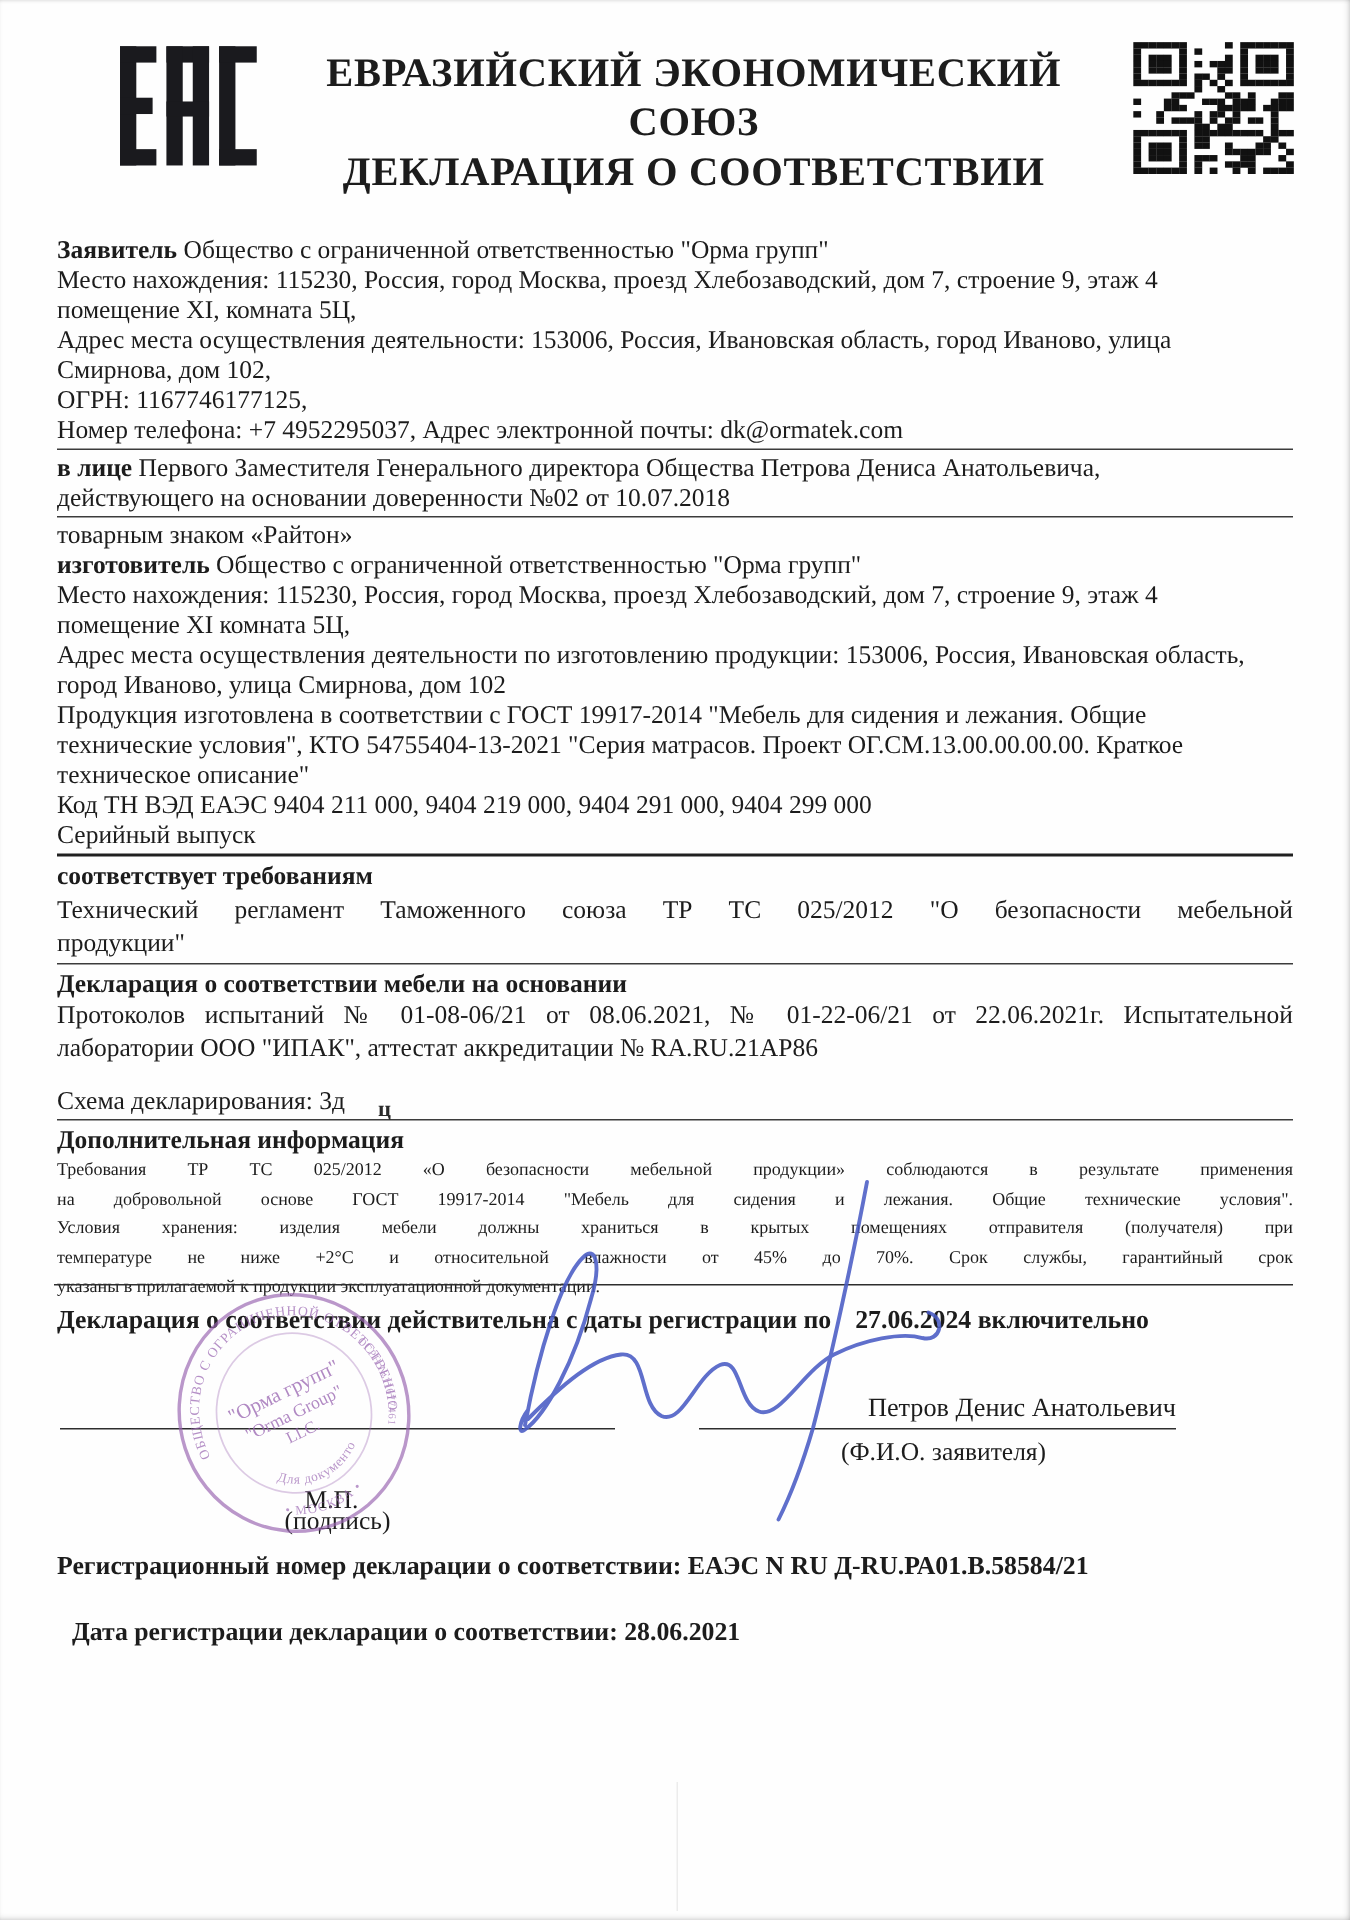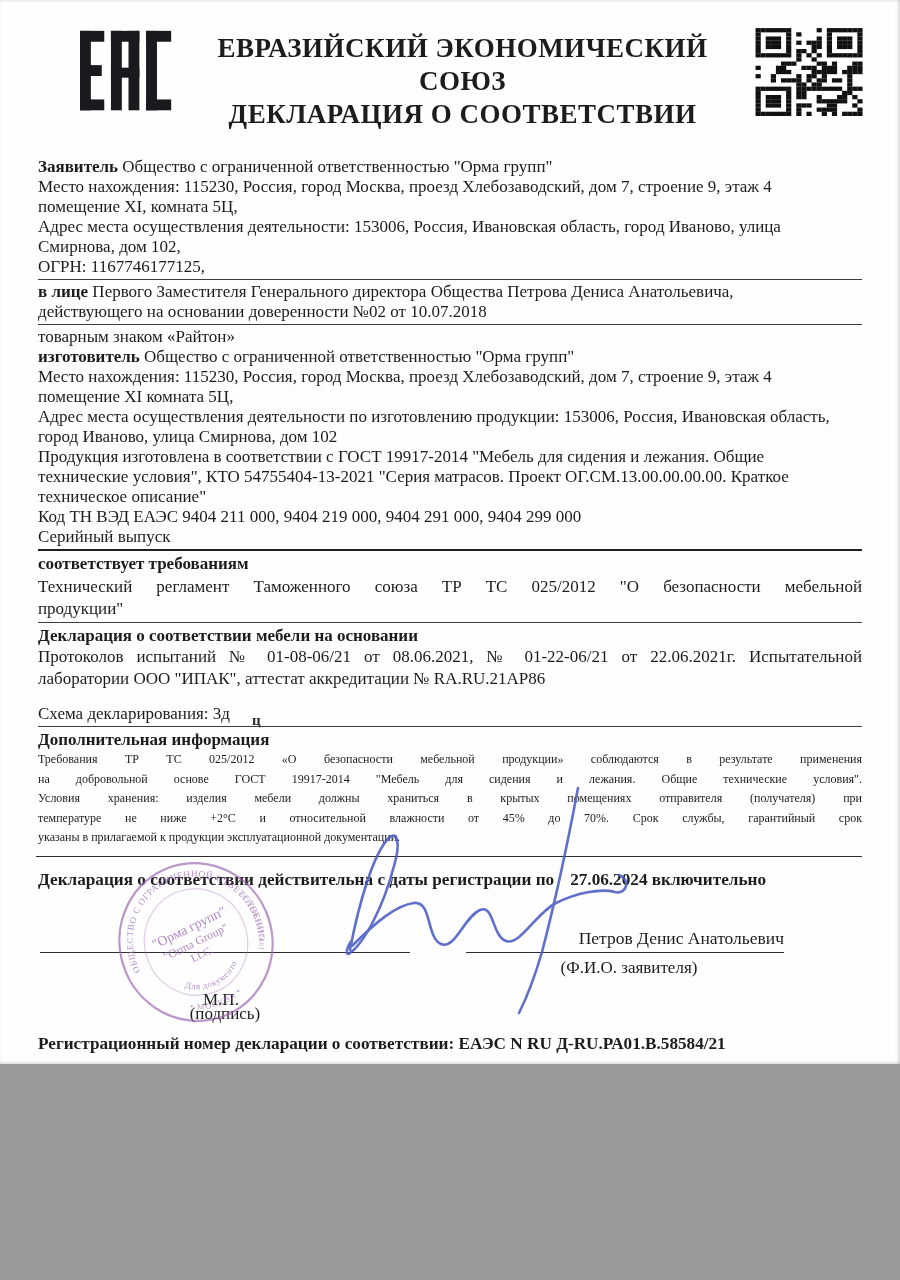--- a/index.html
+++ b/index.html
@@ -1,17 +1,17 @@
 <!DOCTYPE html>
 <html><head>
 <meta charset="utf-8">
 <style>
   html,body{margin:0;padding:0;background:#9a9a9a;}
   .page{
-    position:relative;width:900px;height:1064px;margin:0 auto;
+    position:relative;width:900px;height:1280px;margin:0 auto;
     background:#fefefe;overflow:hidden;
     font-family:"Liberation Serif",serif;color:#1c1c1c;
     box-shadow:inset -3px 0 5px -3px rgba(0,0,0,.25), inset 0 -3px 5px -3px rgba(0,0,0,.22), inset 0 2px 3px -2px rgba(0,0,0,.15);
   }
   
   .header{display:flex;align-items:flex-start;padding:26px 35px 0 80px;}
   .eac-logo{width:92px;height:90px;flex:0 0 auto;}
   .titles{flex:1;text-align:center;font-weight:bold;font-size:27px;line-height:33px;padding-top:6px;letter-spacing:.5px;}
   .qr{width:112px;height:92px;flex:0 0 auto;}
   
@@ -296,20 +296,21 @@
   </div>
 
   <div class="content">
 
     <div class="line"><b>Заявитель</b><span> Общество с ограниченной ответственностью "Орма групп"</span></div>
     <div class="line">Место нахождения: 115230, Россия, город Москва, проезд Хлебозаводский, дом 7, строение 9, этаж 4</div>
     <div class="line">помещение XI, комната 5Ц,</div>
     <div class="line">Адрес места осуществления деятельности: 153006, Россия, Ивановская область, город Иваново, улица</div>
     <div class="line">Смирнова, дом 102,</div>
     <div class="line">ОГРН: 1167746177125,</div>
+    <div class="line">Номер телефона: +7 4952295037, Адрес электронной почты: dk@ormatek.com</div>
     <div class="rule"></div>
 
     <div class="line"><b>в лице</b><span> Первого Заместителя Генерального директора Общества Петрова Дениса Анатольевича,</span></div>
     <div class="line">действующего на основании доверенности №02 от 10.07.2018</div>
     <div class="rule"></div>
 
     <div class="line">товарным знаком «Райтон»</div>
     <div class="line"><b>изготовитель</b><span> Общество с ограниченной ответственностью "Орма групп"</span></div>
     <div class="line">Место нахождения: 115230, Россия, город Москва, проезд Хлебозаводский, дом 7, строение 9, этаж 4</div>
     <div class="line">помещение XI комната 5Ц,</div>

